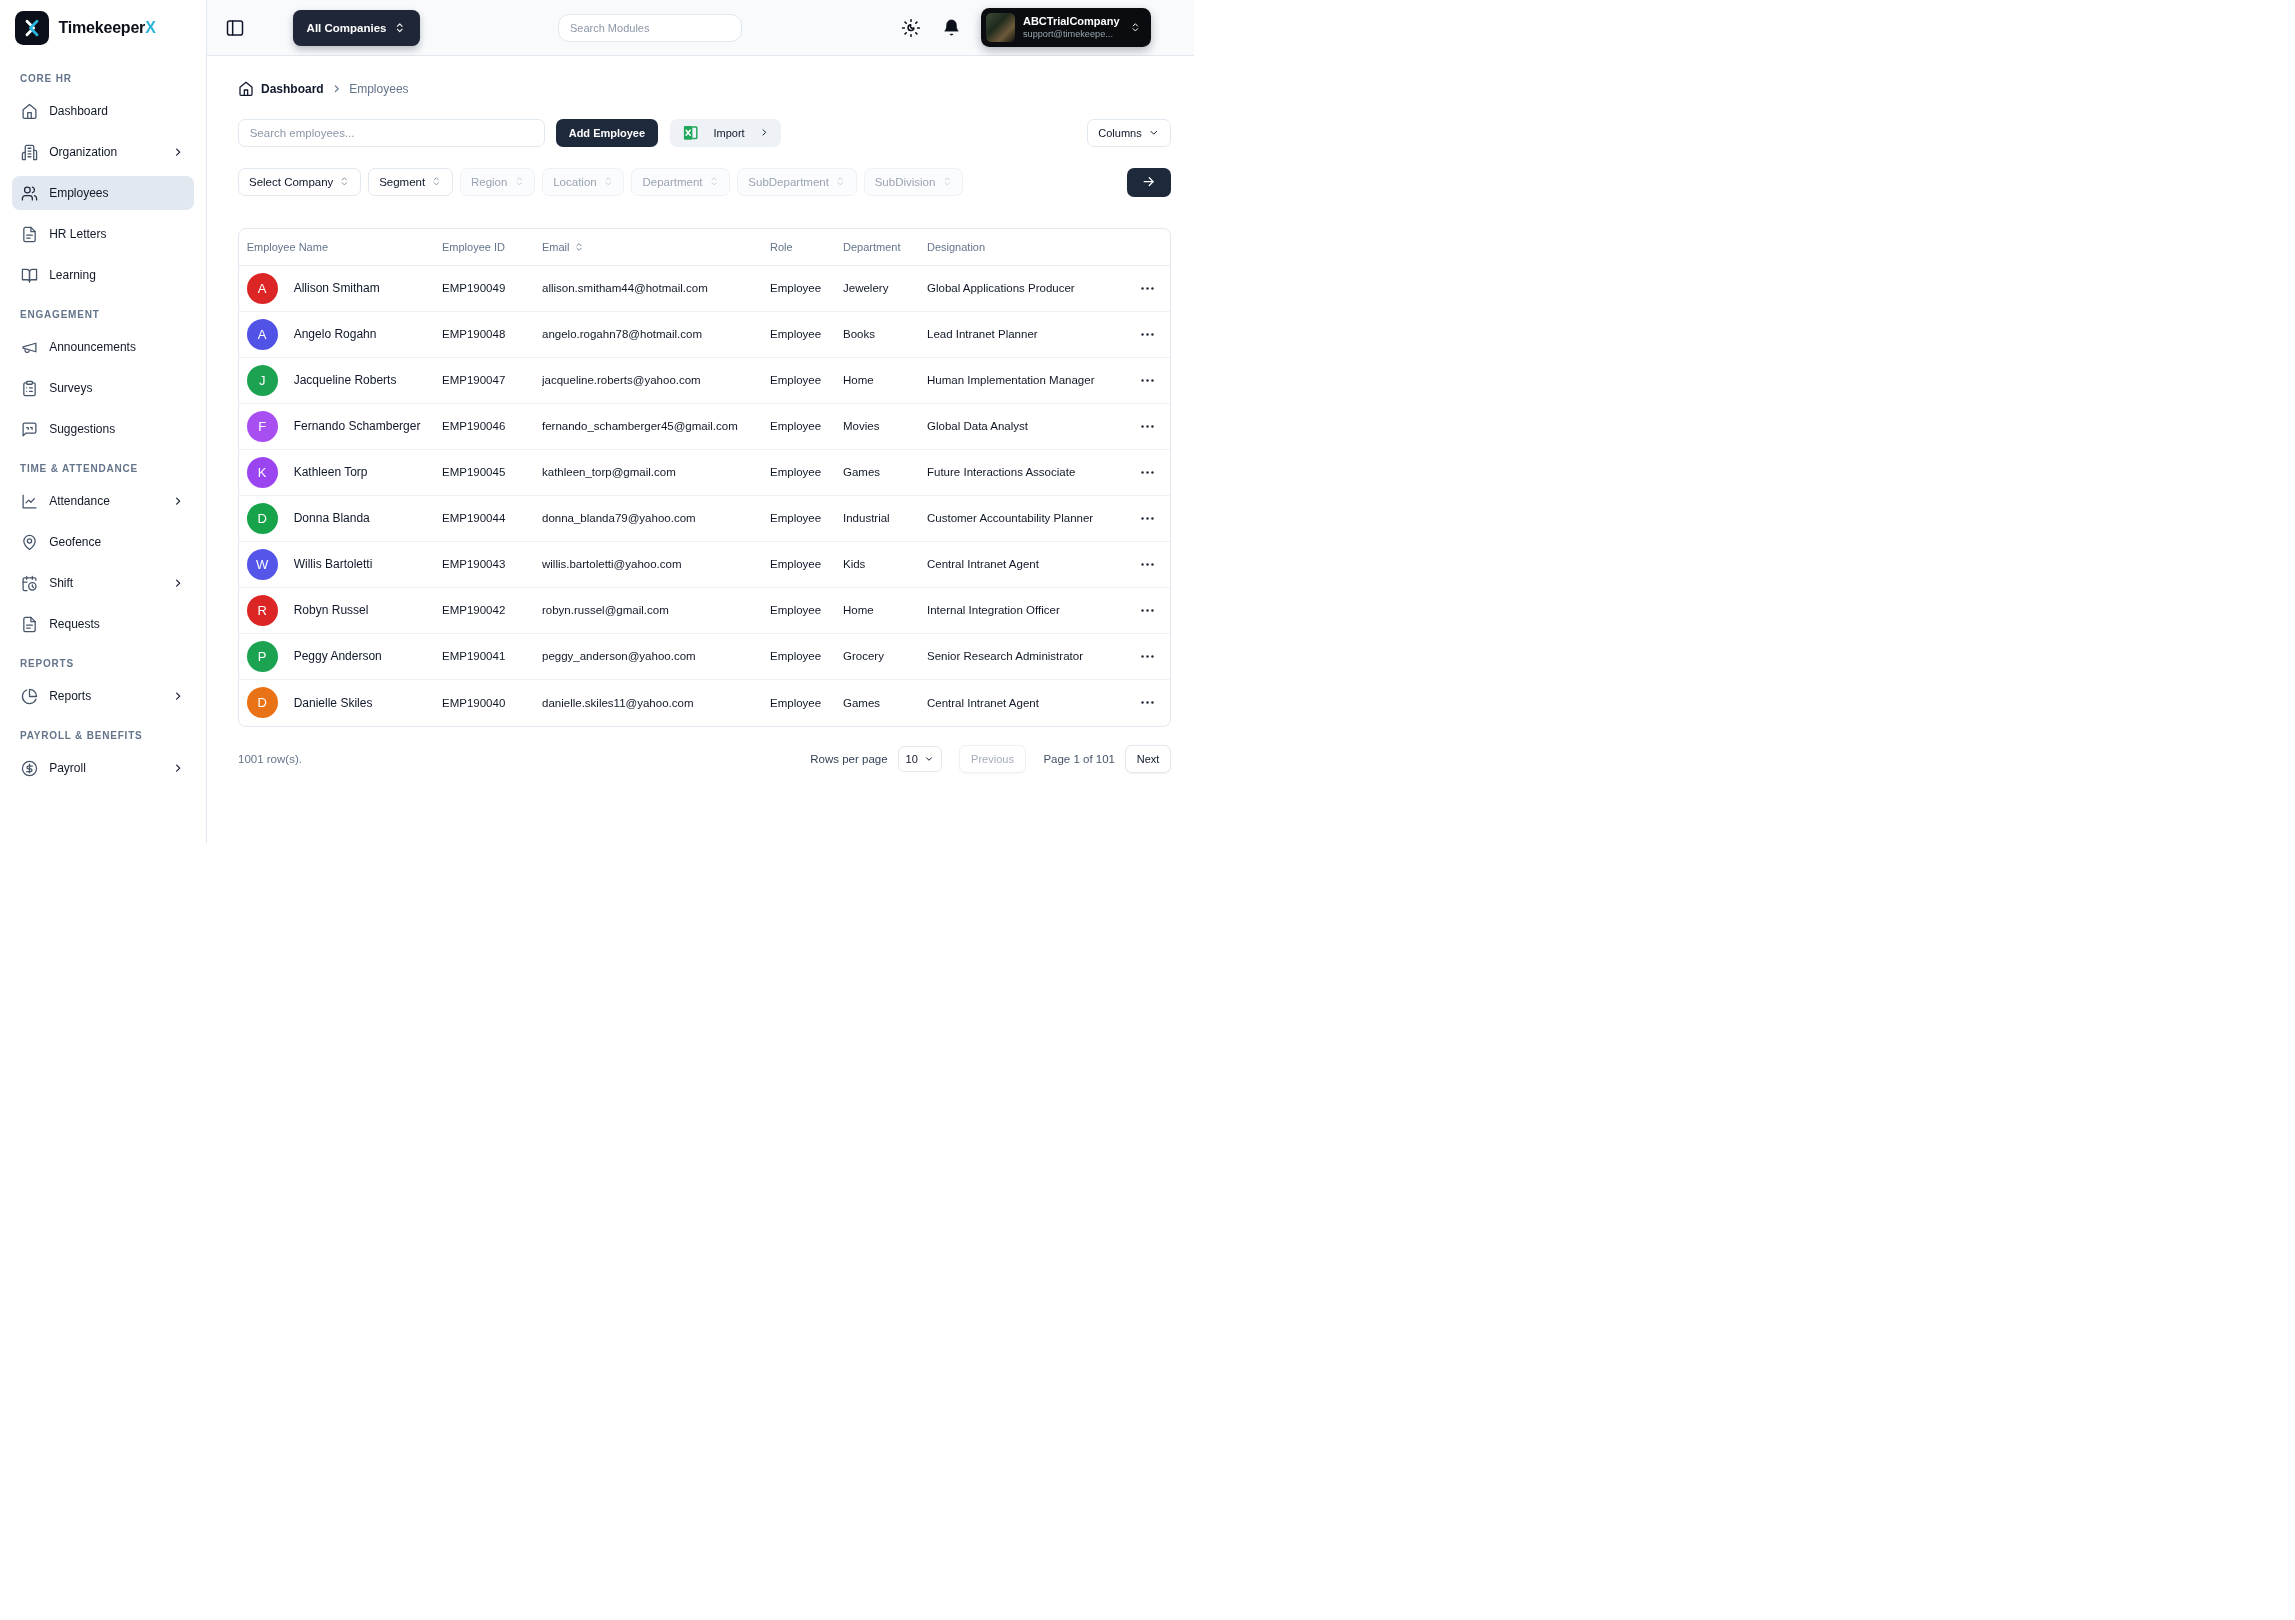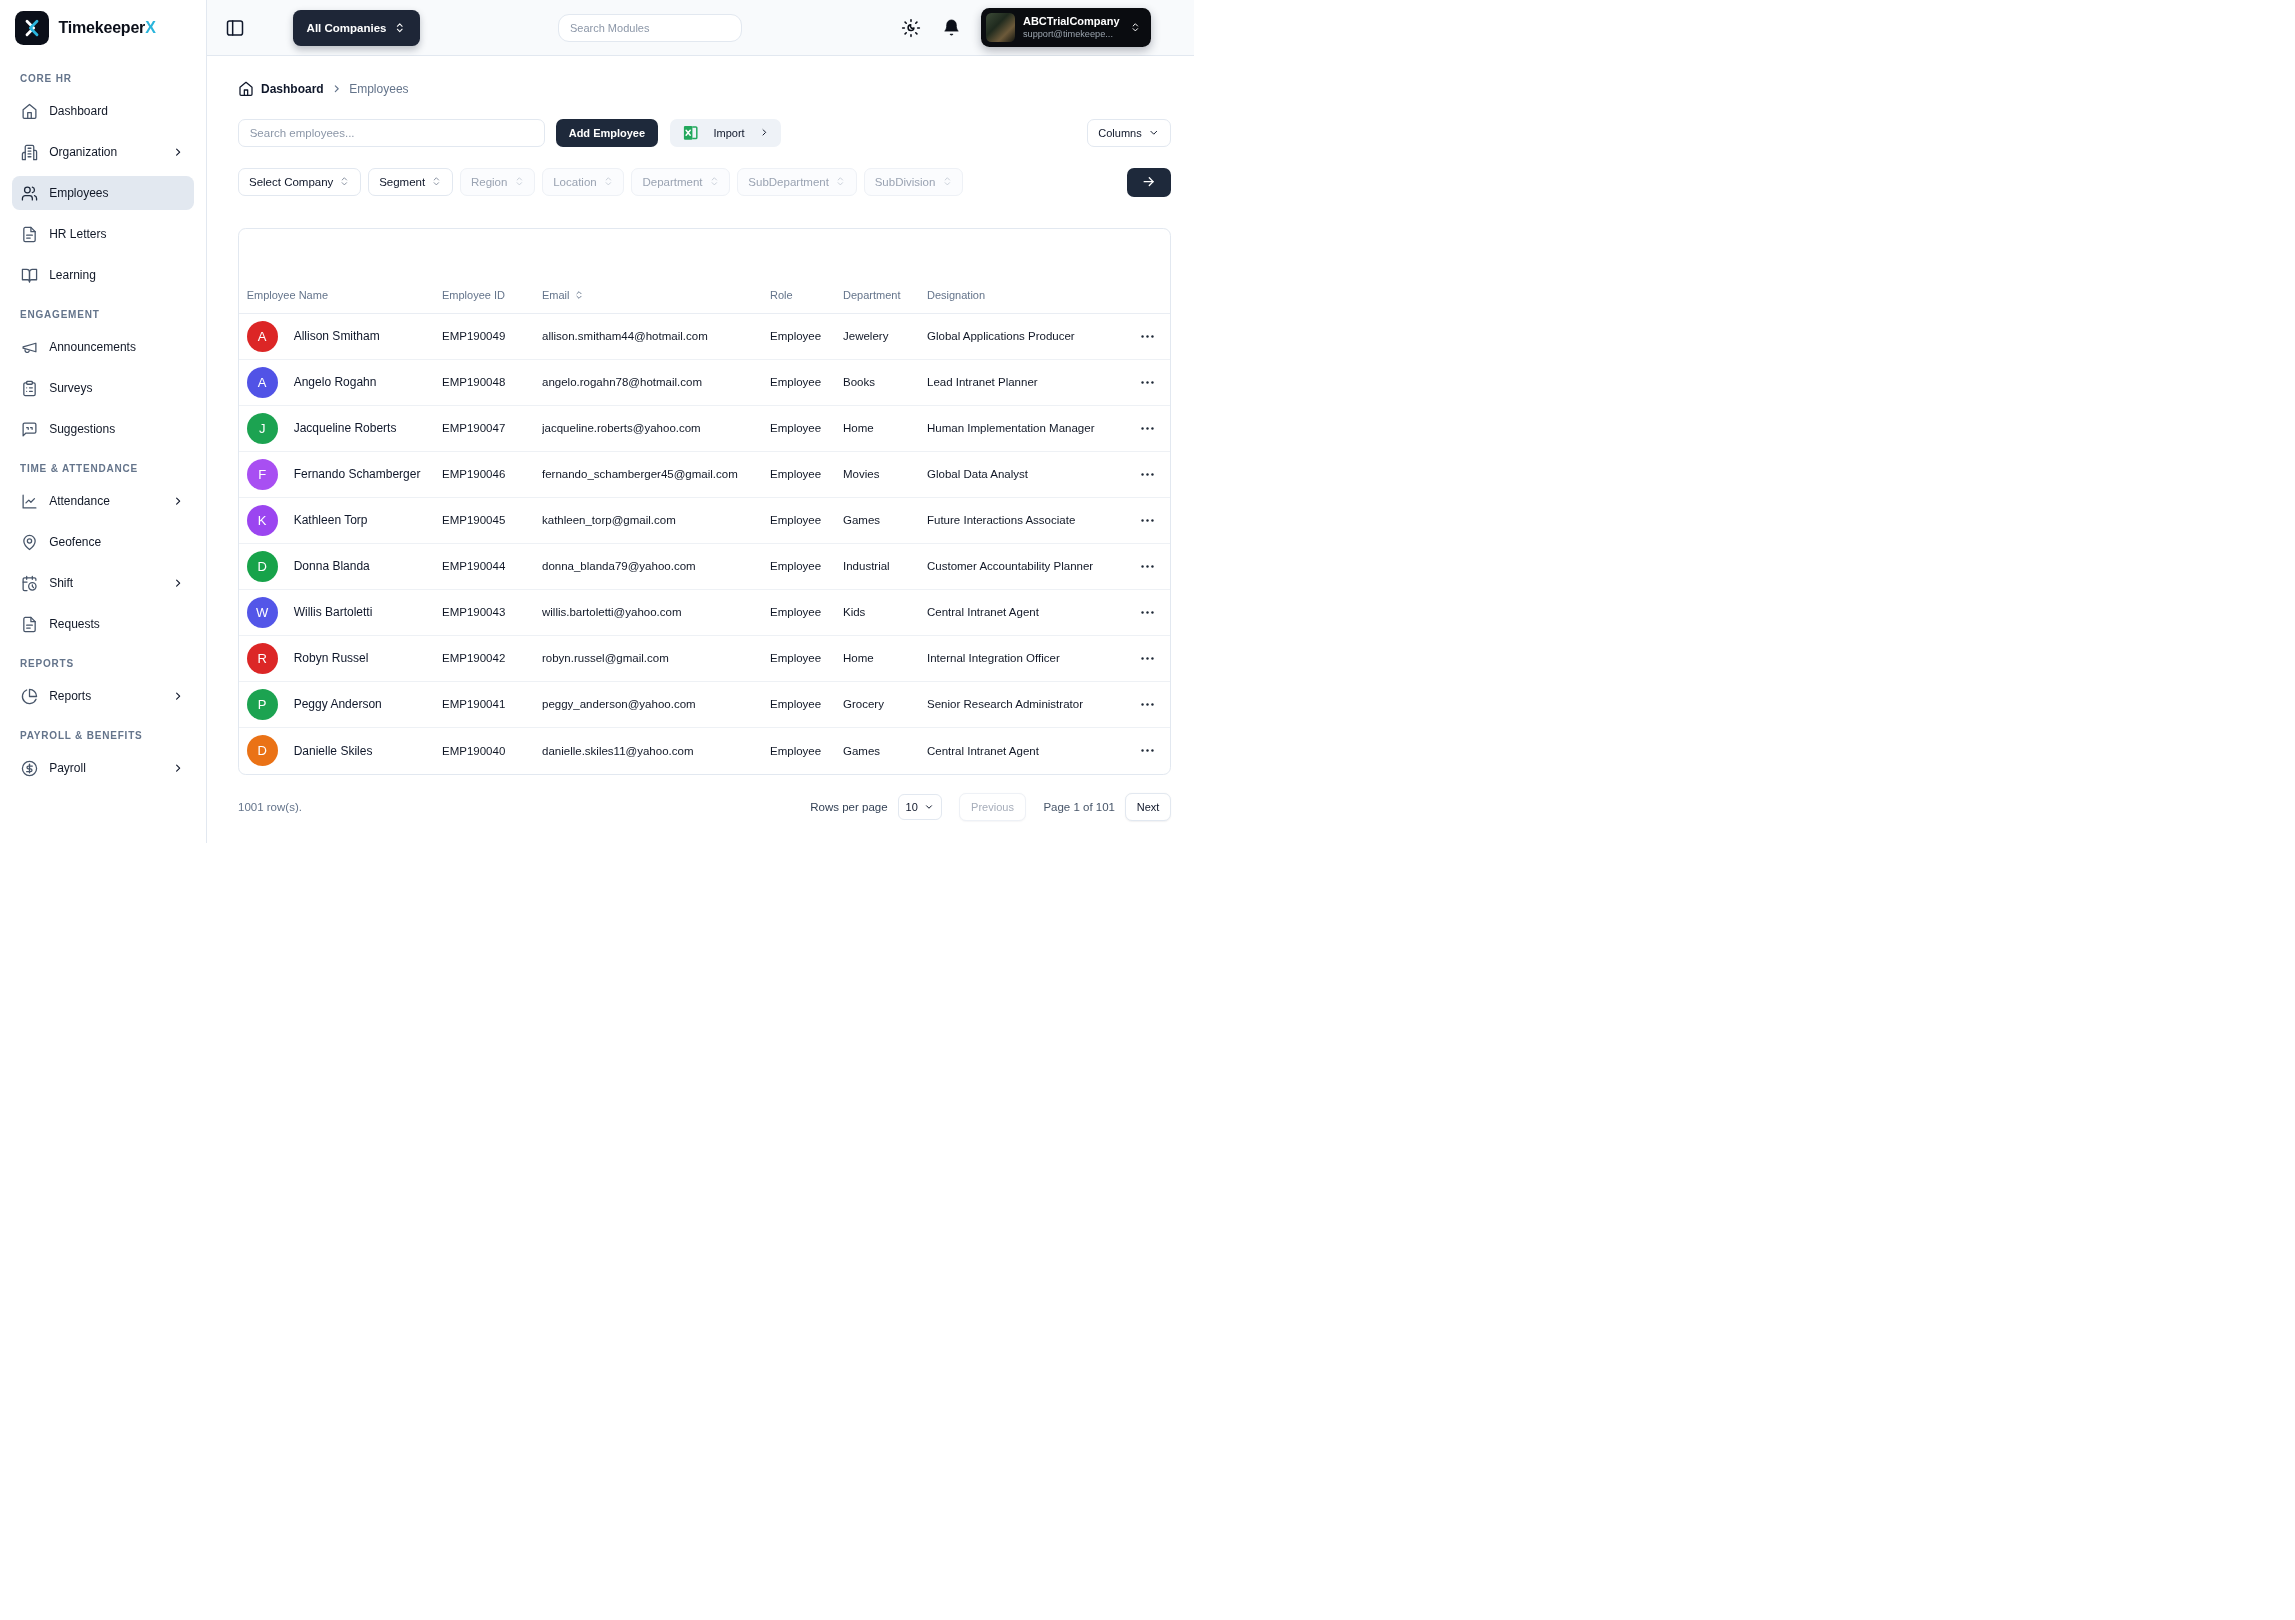--- a/index.html
+++ b/index.html
@@ -58,21 +58,21 @@
   .filters { display:flex; gap:7px; margin-bottom:31px; }
   .filter-pill { height:28px; border-radius:7px; padding:0 10px; display:flex; align-items:center; gap:6.1px; font-size:11.5px; background:#fff; border:0.8px solid #e2e8f0; color:#0f172a; cursor:pointer; font-family:inherit; white-space:nowrap; }
   .filter-pill .chev { color:#7c8696; }
   .filter-pill.disabled { background:#fbfcfe; border-color:#eef1f6; color:#9aa3b2; cursor:default; }
   .filter-pill.disabled .chev { color:#c3cad4; }
   .apply-btn { margin-left:auto; width:44px; height:29px; background:#1e293b; color:#fff; border:none; border-radius:7px; display:flex; align-items:center; justify-content:center; cursor:pointer; }
 
   
   .table { border:0.8px solid #e2e8f0; border-radius:7.7px; overflow:hidden; background:#fff; }
   .thead, .trow { display:grid; grid-template-columns:203px 100px 228px 73px 84px 1fr 43px; align-items:center; }
-  .thead { height:37px; border-bottom:0.8px solid #e9edf3;margin-top:48px; }
+  .thead { height:37px; border-bottom:0.8px solid #e9edf3; }
   .th { font-size:11px; color:#64748b; font-weight:500; display:flex; align-items:center; gap:4.6px; }
   .th:first-child { padding-left:7.7px; }
   .th .sort { color:#64748b; cursor:pointer; }
   .trow { height:46px; border-bottom:0.8px solid #eef1f5; }
   .trow:last-child { border-bottom:none; }
   .cell { font-size:11.5px; color:#111827; white-space:nowrap; overflow:hidden; text-overflow:ellipsis; padding-right:6.1px; }
   .name-cell { display:flex; align-items:center; gap:16px; padding-left:7.7px; }
   .avatar { width:31px; height:31px; border-radius:50%; color:#fff; font-size:13px; font-weight:500; display:flex; align-items:center; justify-content:center; flex:none; }
   .emp-name { font-size:12px; color:#0f172a; }
   .actions-cell { display:flex; justify-content:flex-end; padding-right:14px; }

